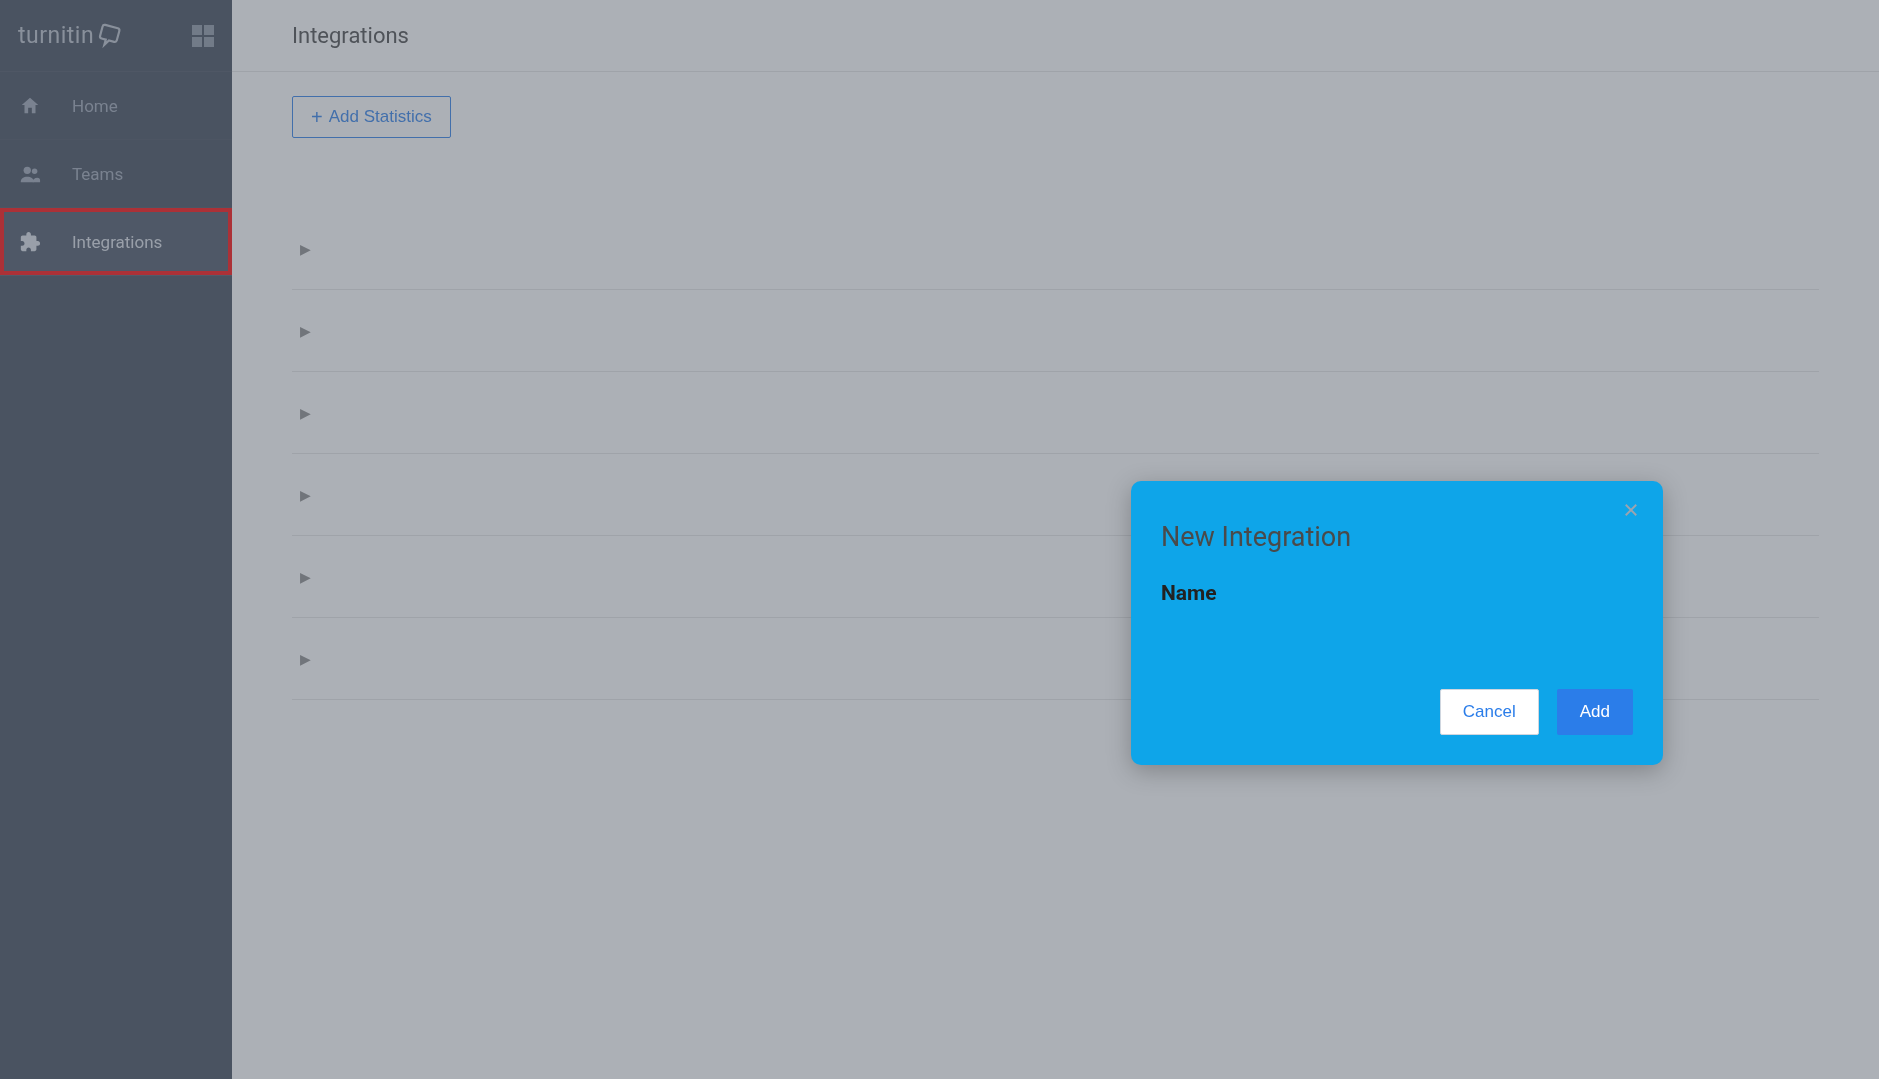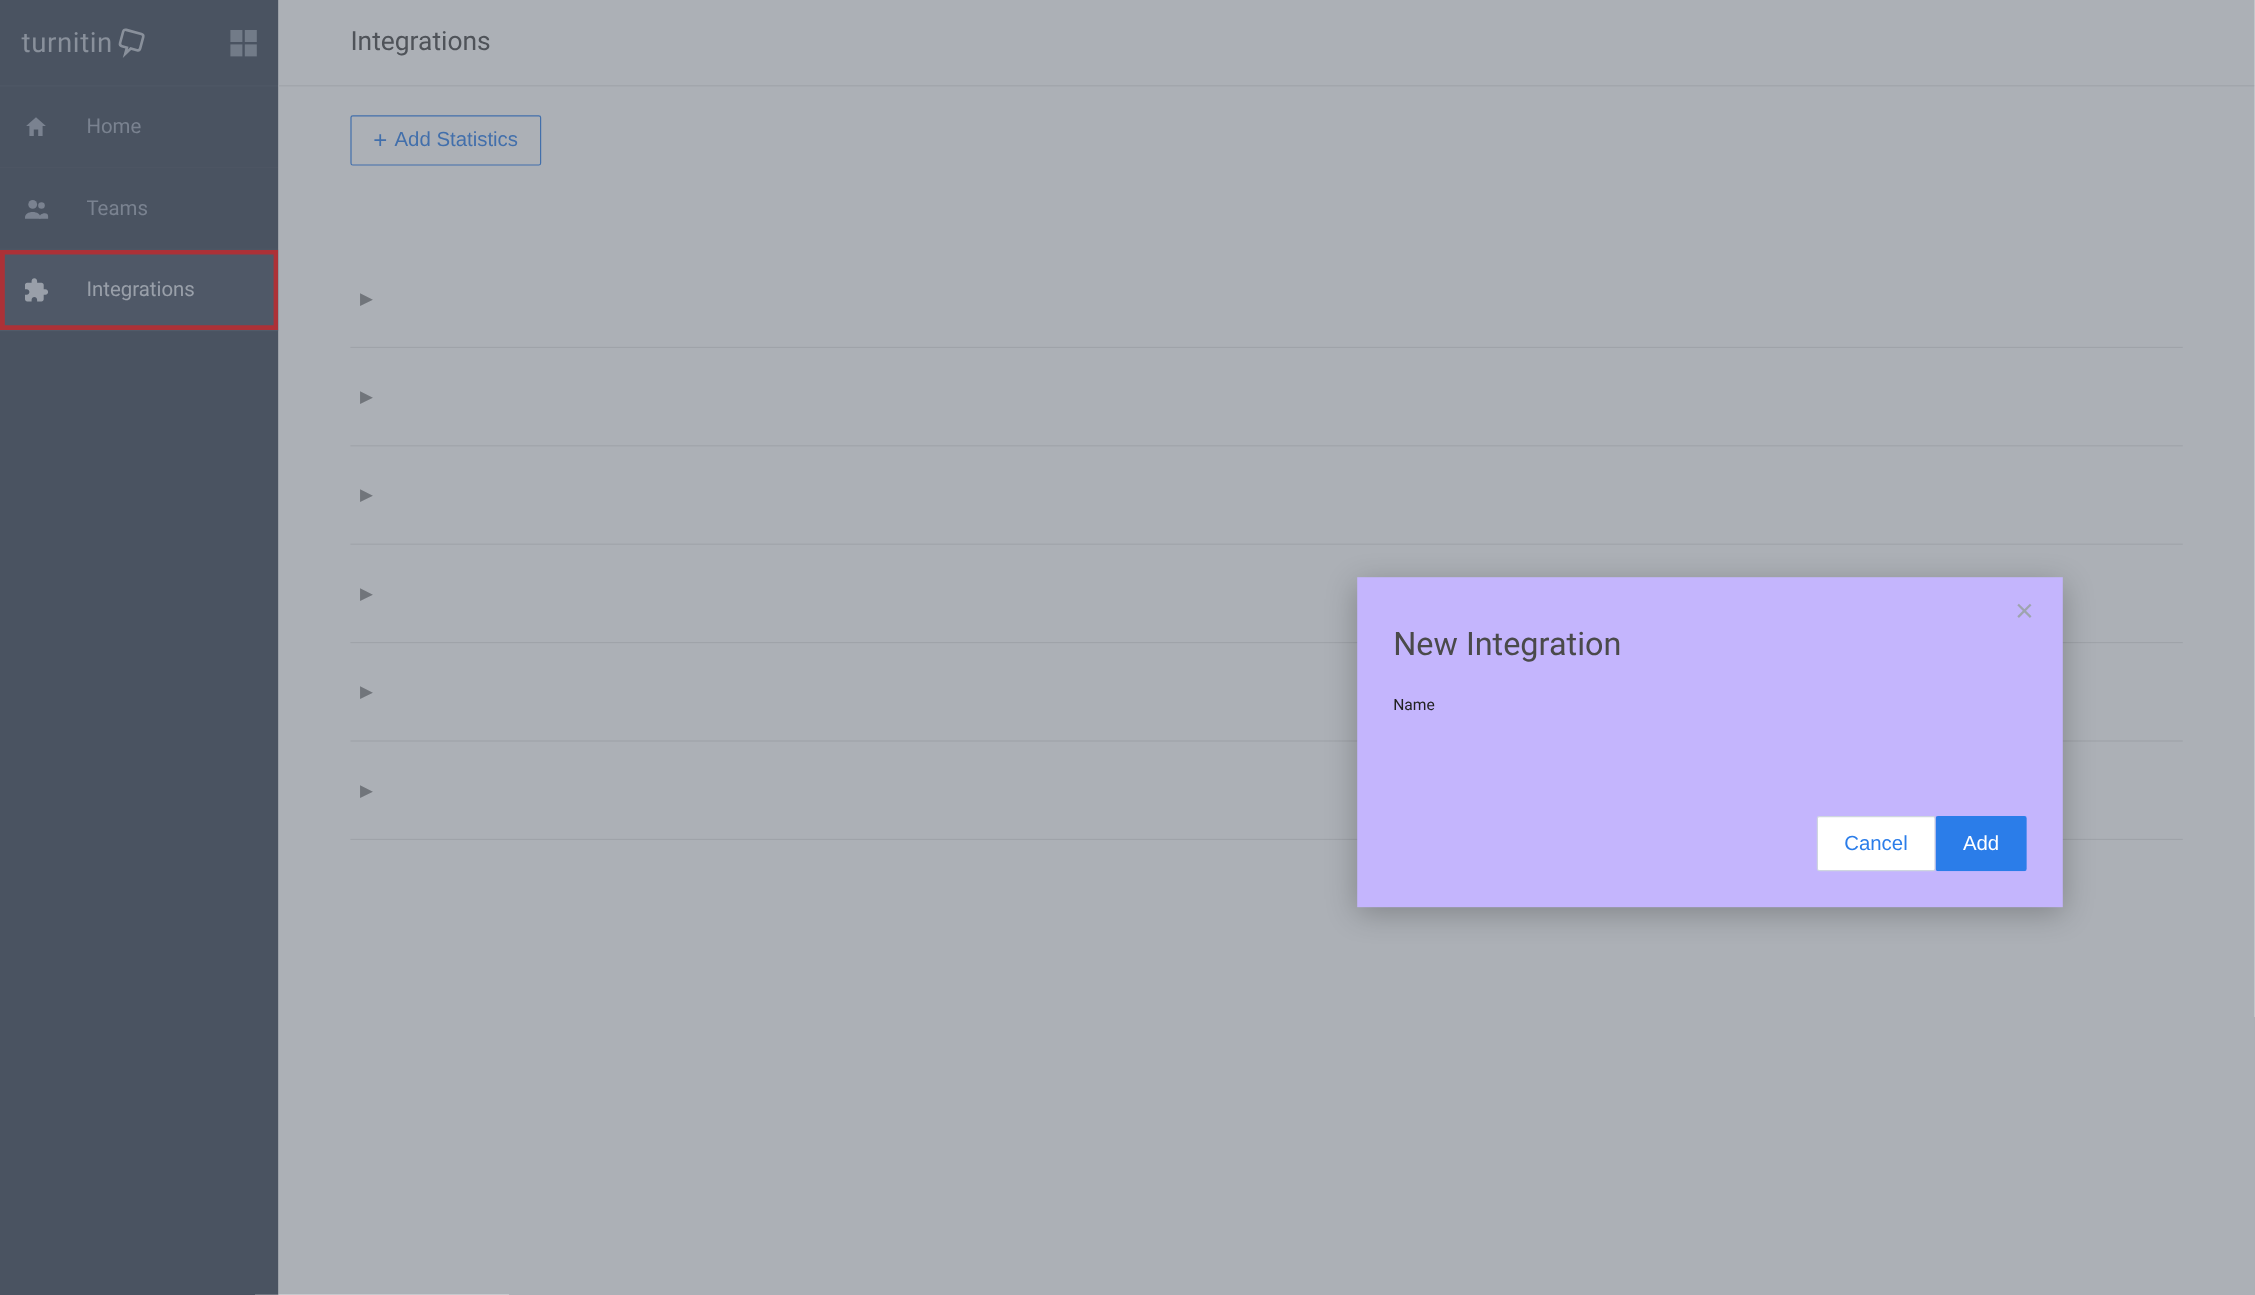--- a/index.html
+++ b/index.html
@@ -147,23 +147,23 @@
     
     .overlay {
       position: absolute;
       inset: 0;
       background: rgba(90,98,110,0.5);
       display: flex;
       align-items: center;
       justify-content: center;
     }
     .modal {
-      width: 588px;
-      background: #c4b5fd;
-      border-radius: 0;
+      width: 532px;
+      background: #0ea5e9;
+      border-radius: 10px;
       box-shadow: 0 6px 24px rgba(0,0,0,0.25);
       position: absolute;
       top: 481px;
       left: 1131px;
     }
     .modal-close {
       position: absolute;
       top: 16px;
       right: 18px;
       width: 28px;
@@ -180,38 +180,39 @@
     .modal-body {
       padding: 40px 30px 22px 30px;
     }
     .modal-title {
       font-size: 27px;
       font-weight: 400;
       color: #4a4a4a;
       margin-bottom: 28px;
     }
     .field-label {
-      font-size: 13px;
-      font-weight: 400;
+      font-size: 21px;
+      font-weight: 700;
       color: #222;
       display: block;
       margin-bottom: 12px;
     }
     .text-input {
       width: 100%;
       padding: 12px 14px;
       font-size: 17px;
       border: 1px solid #2b7de9;
       outline: none;
       color: #555;
       border-radius: 2px;
     }
     .modal-footer {
       display: flex;
       justify-content: flex-end;
+      gap: 18px;
       padding: 50px 30px 30px 30px;
     }
     .btn {
       padding: 12px 22px;
       font-size: 17px;
       border-radius: 2px;
       cursor: pointer;
       border: 1px solid transparent;
     }
     .btn-cancel {

